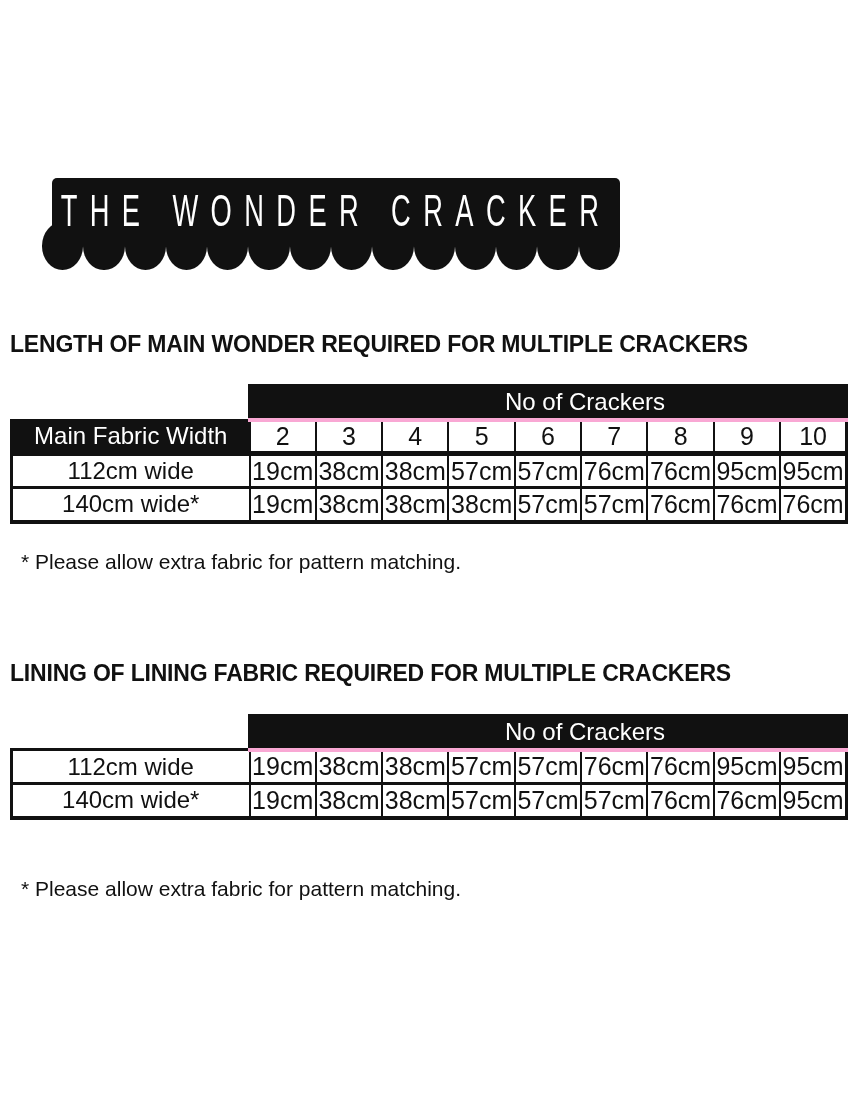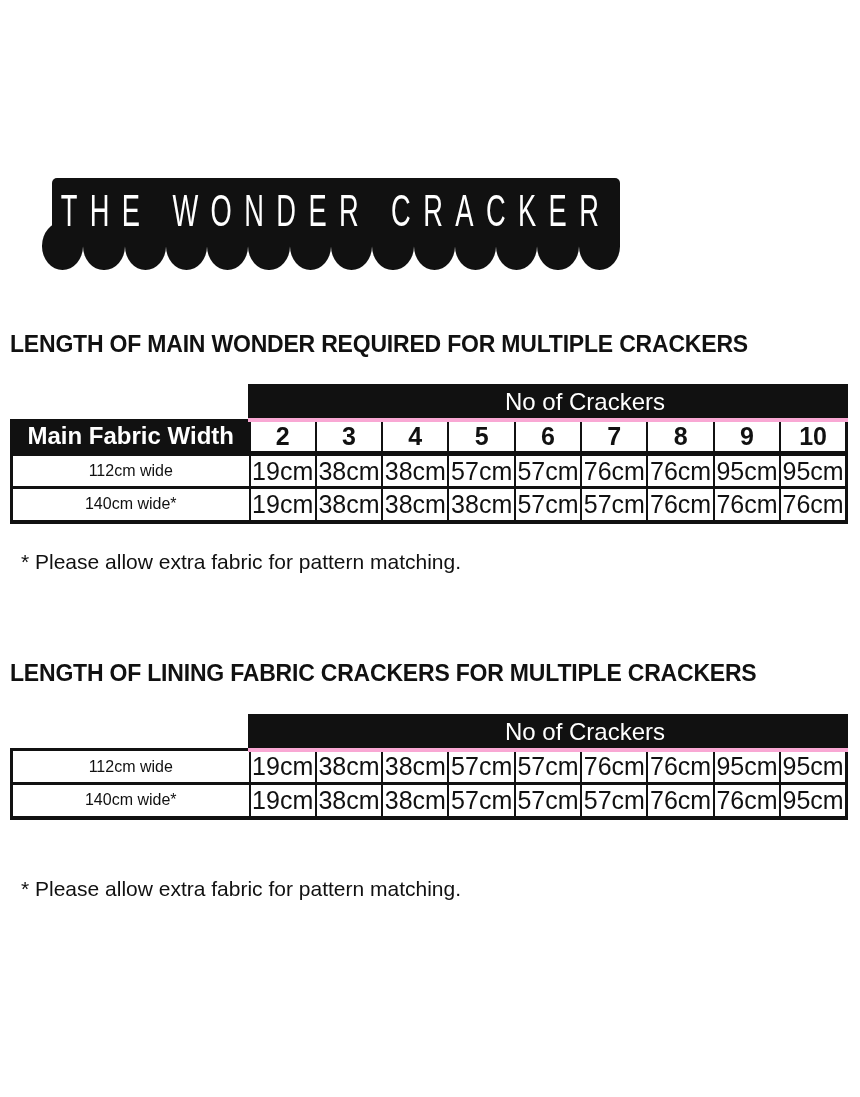--- a/index.html
+++ b/index.html
@@ -72,29 +72,29 @@
   tr.band-row td.band {
     background: var(--color-ink, #111);
     color: #fff;
     font-size: 24px;
     border: 3px solid var(--color-ink, #111);
     border-bottom: 4px solid #f9a8d4; 
     padding-left: 74px;            
   }
   td.corner { border: none !important; background: transparent; }
 
-  tr.head-row td { border-bottom-width: 5px; font-weight: bold; }
+  tr.head-row td { border-bottom-width: 5px; }
   tr.head-row td.head-label,
   td.head-label {
     background: var(--color-ink, #111);
     color: #fff;
     font-size: 24px;
   }
   tr.data-row td { border-top-width: 3px; border-bottom-width: 3px; }
-  tr.data-row td.row-label { font-size: 16px; }
+  tr.data-row td.row-label { font-size: 24px; }
 
   .fabric-table tr td:first-child { border-left-width: 3px; }
   .fabric-table tr td:last-child  { border-right-width: 3px; }
   .fabric-table tr:last-child td  { border-bottom-width: 4px; margin-top: 10px; }
 
   
   .footnote { position: absolute; left: 21px; font-size: 21px; }
   #footnote1 { top: 550px; }
   #footnote2 { top: 877px; }
 </style>
@@ -171,21 +171,21 @@
         <td>57cm</td>
         <td>76cm</td>
         <td>76cm</td>
         <td>76cm</td>
       </tr>
     </tbody>
   </table>
 
   <p class="footnote" id="footnote1">* Please allow extra fabric for pattern matching.</p>
 
-  <h2 class="heading" id="heading2">LENGTH OF LINING FABRIC CRACKERS FOR MULTIPLE CRACKERS</h2>
+  <h2 class="heading" id="heading2">LINING OF LINING FABRIC REQUIRED FOR MULTIPLE CRACKERS</h2>
 
   <table class="fabric-table" id="table2">
     <colgroup>
         <col class="col-label">
         <col span="9" class="col-num">
       </colgroup>
     <tbody>
       <tr class="band-row">
         <td class="corner"></td>
         <td class="band" colspan="9">No of Crackers</td>

